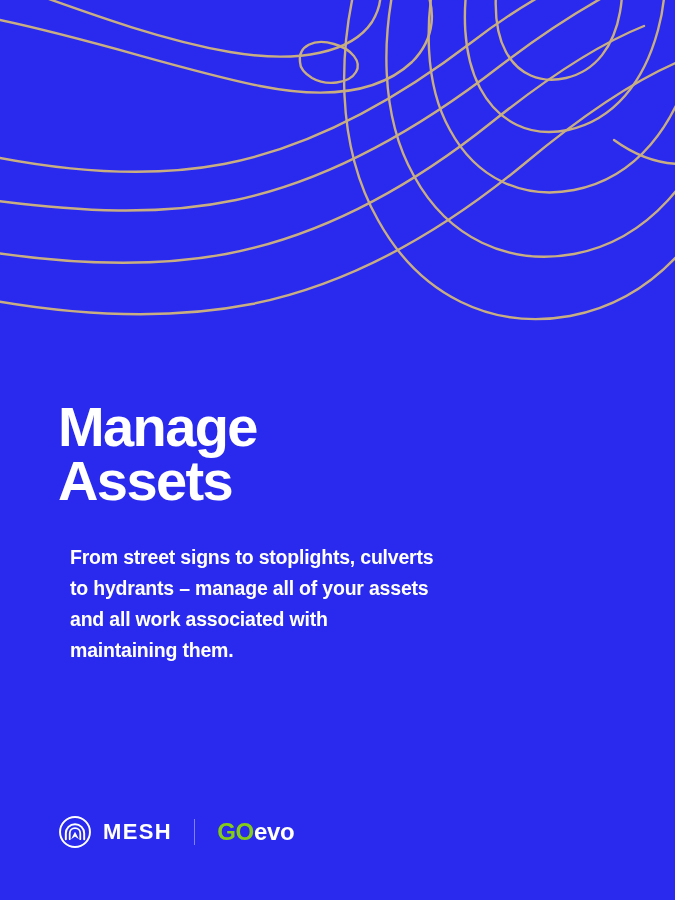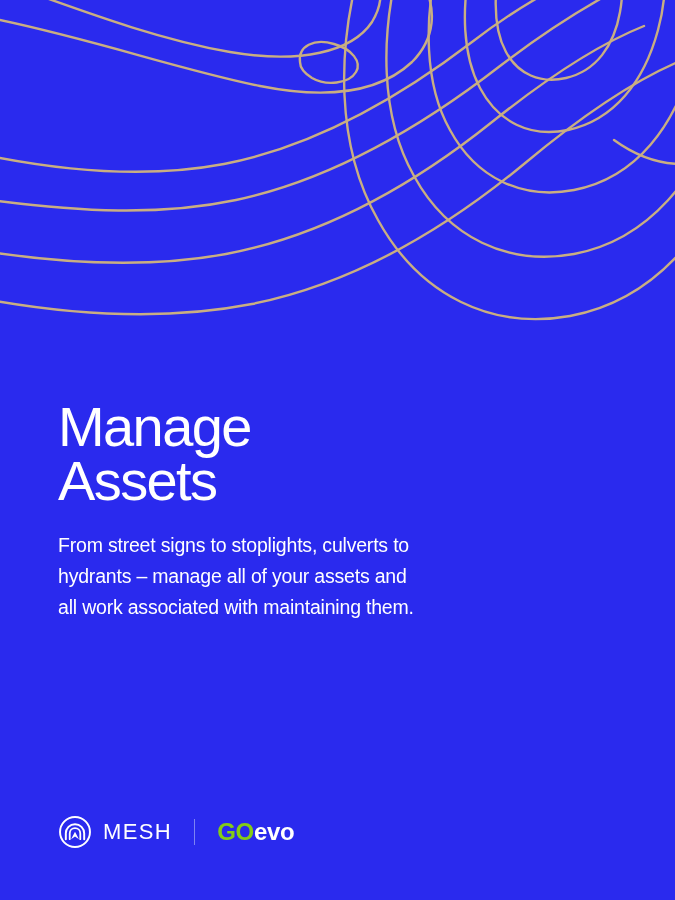--- a/index.html
+++ b/index.html
@@ -45,33 +45,33 @@
     top: 400px;
     width: 420px;
   }
 
   .headline {
     margin: 0;
     color: #ffffff;
     font-family: "Liberation Sans", sans-serif;
     font-size: 56px;
     line-height: 54px;
-    font-weight: 400;
+    font-weight: 700;
     letter-spacing: -1.6px;
     white-space: pre-line;
   }
 
   .subcopy {
-    margin: 0;
+    margin: 12px;
     padding-top: 22px;
     color: #ffffff;
     font-family: "Liberation Sans", sans-serif;
     font-size: 19.5px;
     line-height: 31px;
-    font-weight: 400;
+    font-weight: 700;
     letter-spacing: -0.2px;
     width: 370px;
   }
 
   
   .footer-logos {
     position: absolute;
     left: 58px;
     top: 812px;
     display: flex;
@@ -87,21 +87,21 @@
   .mesh-mark {
     width: 34px;
     height: 34px;
     display: block;
   }
 
   .mesh-word {
     color: #ffffff;
     font-family: "Liberation Sans", sans-serif;
     font-size: 22px;
-    font-weight: 400;
+    font-weight: 700;
     letter-spacing: 1.4px;
     margin-left: 11px;
     line-height: 1;
   }
 
   .logo-divider {
     width: 1px;
     height: 26px;
     background: #9aa2f4;
     opacity: 0.75;

